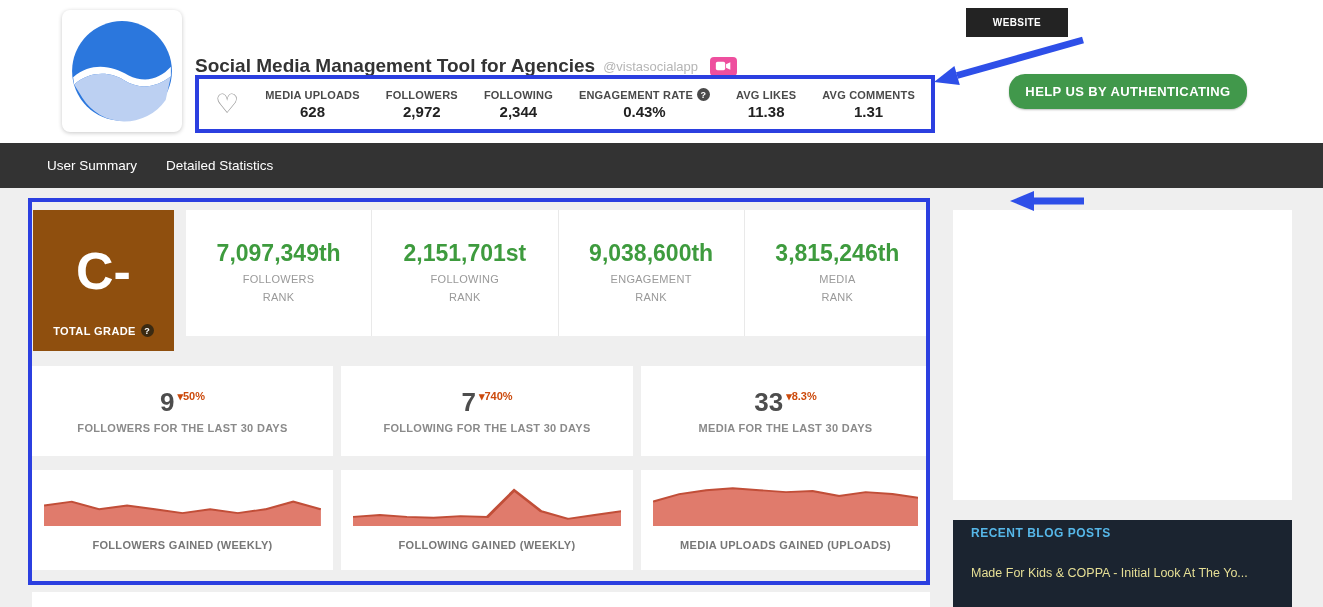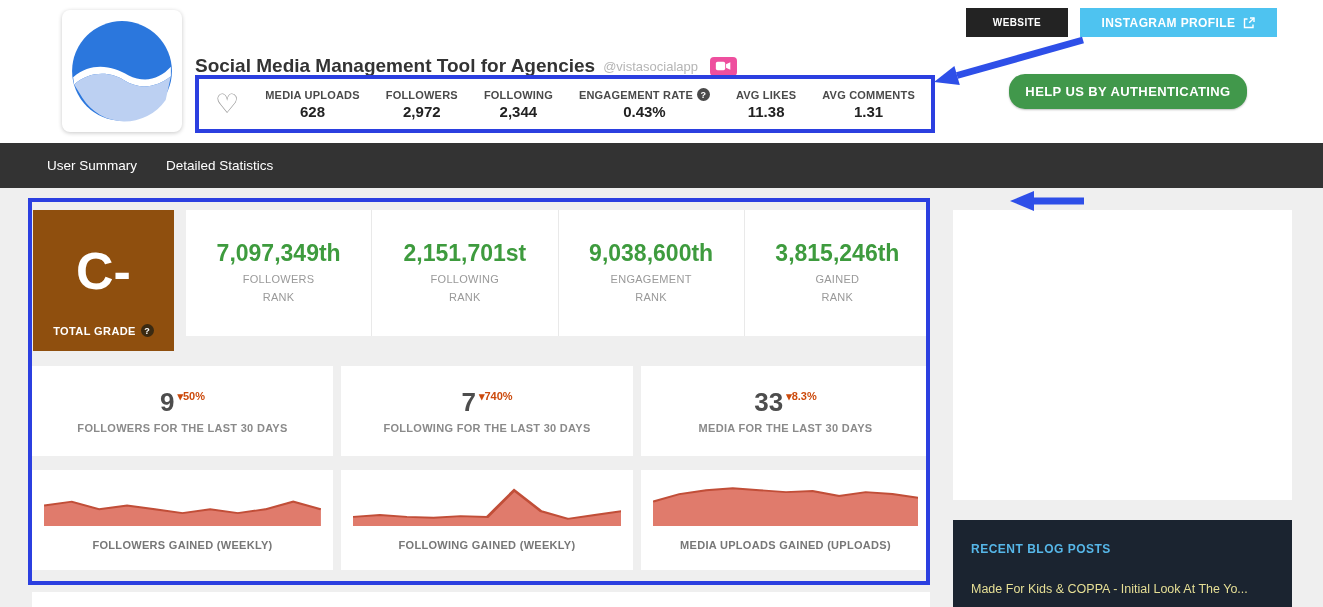--- a/index.html
+++ b/index.html
@@ -71,21 +71,21 @@
   .ccard-label{ margin-top:13px; font-size:11px; color:#777; font-weight:bold; letter-spacing:.3px; }
   .c1{ left:32px; width:301px; } .c2{ left:341px; width:292px; } .c3{ left:641px; width:289px; }
 
   .summary-outline{ position:absolute; left:28px; top:198px; width:902px; height:387px;
                     border:4px solid #2b3fe0; pointer-events:none; }
   .bottom-sliver{ left:32px; top:592px; width:898px; height:15px; }
 
   
   .ad-box{ left:953px; top:210px; width:339px; height:290px; }
   .blog-box{ position:absolute; left:953px; top:520px; width:339px; height:87px; background:#1b2430;
-             padding:22px 18px 0; overflow:hidden; }
+             padding:6px 18px 0; overflow:hidden; }
   .blog-title{ color:#56b7e8; font-size:12px; font-weight:bold; letter-spacing:.5px; }
   .blog-post{ margin-top:26px; color:#e6df95; font-size:12.5px; cursor:pointer;
               white-space:nowrap; overflow:hidden; }
 
   .annotation{ position:absolute; pointer-events:none; z-index:6; }
 </style>
 </head>
 <body>
 
 <div class="page">
@@ -138,28 +138,20 @@
         <div class="stat-value">11.38</div>
       </div>
       <div class="stat">
         <div class="stat-label">AVG COMMENTS</div>
         <div class="stat-value">1.31</div>
       </div>
     </div>
 
     <button class="btn btn-website">WEBSITE</button>
 
-    <button class="btn btn-instagram">
-      <span>INSTAGRAM PROFILE</span>
-      <svg viewBox="0 0 12 12" width="12" height="12">
-        <path d="M4.5 2 H1.5 V10.5 H10 V7.5" fill="none" stroke="#fff" stroke-width="1.4"></path>
-        <path d="M7 1 H11 V5" fill="none" stroke="#fff" stroke-width="1.4"></path>
-        <path d="M11 1 L6.2 5.8" fill="none" stroke="#fff" stroke-width="1.4"></path>
-      </svg>
-    </button>
 
     <button class="btn btn-auth">HELP US BY AUTHENTICATING</button>
   </div>
 
   <div class="nav">
     <span class="nav-tab">User Summary</span>
     <span class="nav-tab">Detailed Statistics</span>
   </div>
 
   <div class="grade-card">
@@ -188,21 +180,21 @@
     <div class="rank-col">
       <div class="rank-value">9,038,600th</div>
       <div class="rank-label">
         <div>ENGAGEMENT</div>
         <div>RANK</div>
       </div>
     </div>
     <div class="rank-col">
       <div class="rank-value">3,815,246th</div>
       <div class="rank-label">
-        <div>GAINED</div>
+        <div>MEDIA</div>
         <div>RANK</div>
       </div>
     </div>
   </div>
 
   <div class="card pcard c1">
     <div class="pcard-value-row">
       <span class="pcard-value">9</span>
       <span class="pcard-change">
         <span>▾</span><span>50%</span>

